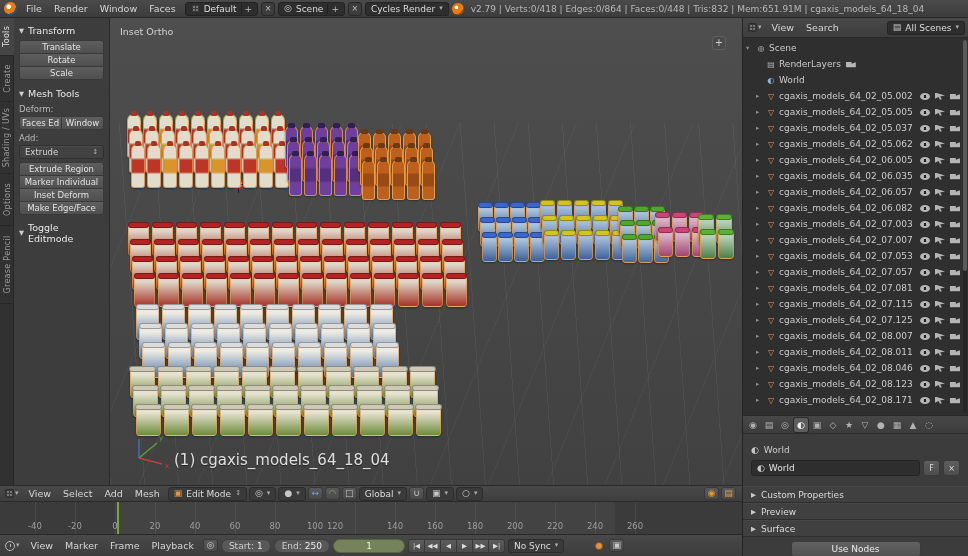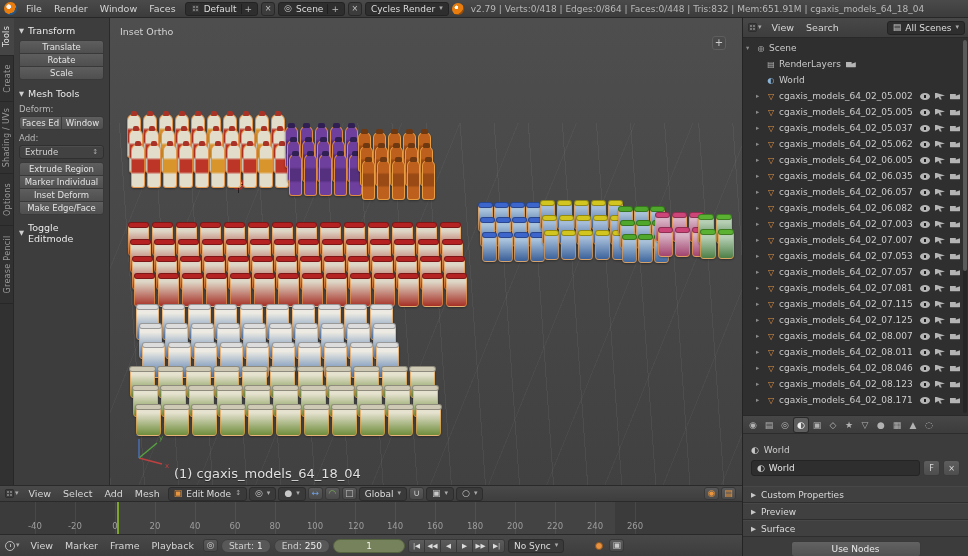--- a/index.html
+++ b/index.html
@@ -65,21 +65,21 @@
   #viewport{left:110px;top:18px;width:632px;height:467px;overflow:hidden;
     background:linear-gradient(#4e4e4e,#414141)}
   .vp-grid{position:absolute;left:0;top:105px;right:0;bottom:0;
     background-image:repeating-linear-gradient(86deg,rgba(255,255,255,.05) 0 1px,transparent 1px 34px),
                      repeating-linear-gradient(112deg,rgba(255,255,255,.035) 0 1px,transparent 1px 54px)}
   #vp-models{position:absolute;inset:0}
   .model{position:absolute;box-shadow:0 1px 2px rgba(0,0,0,.35)}
   .cap{position:absolute;top:-4px;left:22%;width:56%;height:5px;border-radius:2px 2px 1px 1px}
   .lid{position:absolute;top:-3px;left:-7%;width:114%;height:6px;border-radius:3px;border:1px solid rgba(0,0,0,.3)}
   .vp-overlay-tl{position:absolute;left:10px;top:8px;color:#d2d2d2;font-size:9.5px}
-  .active-obj{position:absolute;left:64px;bottom:4px;color:#e0e0e0;font-size:13px;text-shadow:0 1px 1px rgba(0,0,0,.5)}
+  .active-obj{position:absolute;left:64px;bottom:16px;color:#e0e0e0;font-size:15px;text-shadow:0 1px 1px rgba(0,0,0,.5)}
   .cursor3d{position:absolute;left:122px;top:160px;width:12px;height:12px;border-radius:50%;
     border:2px solid #b8342c;box-shadow:0 0 0 1px rgba(255,255,255,.75) inset}
   .cursor3d::before{content:"";position:absolute;left:4px;top:-5px;width:1px;height:18px;background:rgba(0,0,0,.55)}
   .cursor3d::after{content:"";position:absolute;top:4px;left:-5px;height:1px;width:18px;background:rgba(0,0,0,.55)}
   .gizmo{position:absolute;left:16px;bottom:12px}
   .vp-plus{position:absolute;right:16px;top:18px;width:14px;height:14px;background:#4a4a4a;
     border:1px solid #5e5e5e;border-radius:3px;color:#ccc;text-align:center;line-height:12px;font-size:10px}
 
   
   #viewport-header{left:0;top:485px;width:742px;height:17px;background:linear-gradient(#494949,#3e3e3e);
@@ -1007,21 +1007,21 @@
     <div class="tick-label" style="left: 155px;">20</div>
     <div class="tick-line" style="left: 195px;"></div>
     <div class="tick-label" style="left: 195px;">40</div>
     <div class="tick-line" style="left: 235px;"></div>
     <div class="tick-label" style="left: 235px;">60</div>
     <div class="tick-line" style="left: 275px;"></div>
     <div class="tick-label" style="left: 275px;">80</div>
     <div class="tick-line" style="left: 315px;"></div>
     <div class="tick-label" style="left: 315px;">100</div>
     <div class="tick-line" style="left: 355px;"></div>
-    <div class="tick-label" style="left: 356px; text-align: center;">120</div>
+    <div class="tick-label" style="left: 335px; text-align: center;">120</div>
     <div class="tick-line" style="left: 395px;"></div>
     <div class="tick-label" style="left: 395px;">140</div>
     <div class="tick-line" style="left: 435px;"></div>
     <div class="tick-label" style="left: 435px;">160</div>
     <div class="tick-line" style="left: 475px;"></div>
     <div class="tick-label" style="left: 475px;">180</div>
     <div class="tick-line" style="left: 515px;"></div>
     <div class="tick-label" style="left: 515px;">200</div>
     <div class="tick-line" style="left: 555px;"></div>
     <div class="tick-label" style="left: 555px;">220</div>

